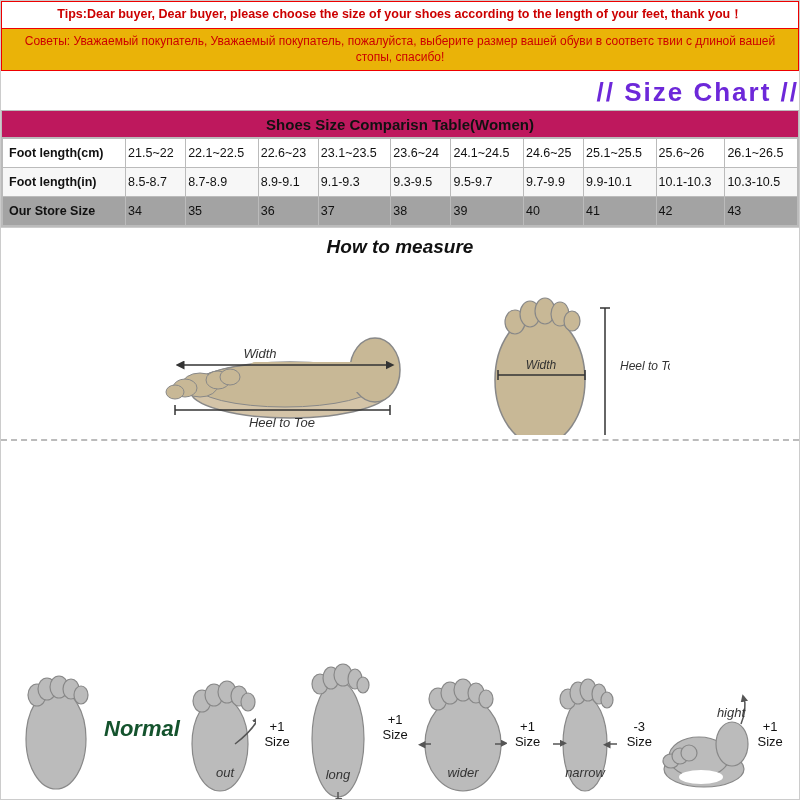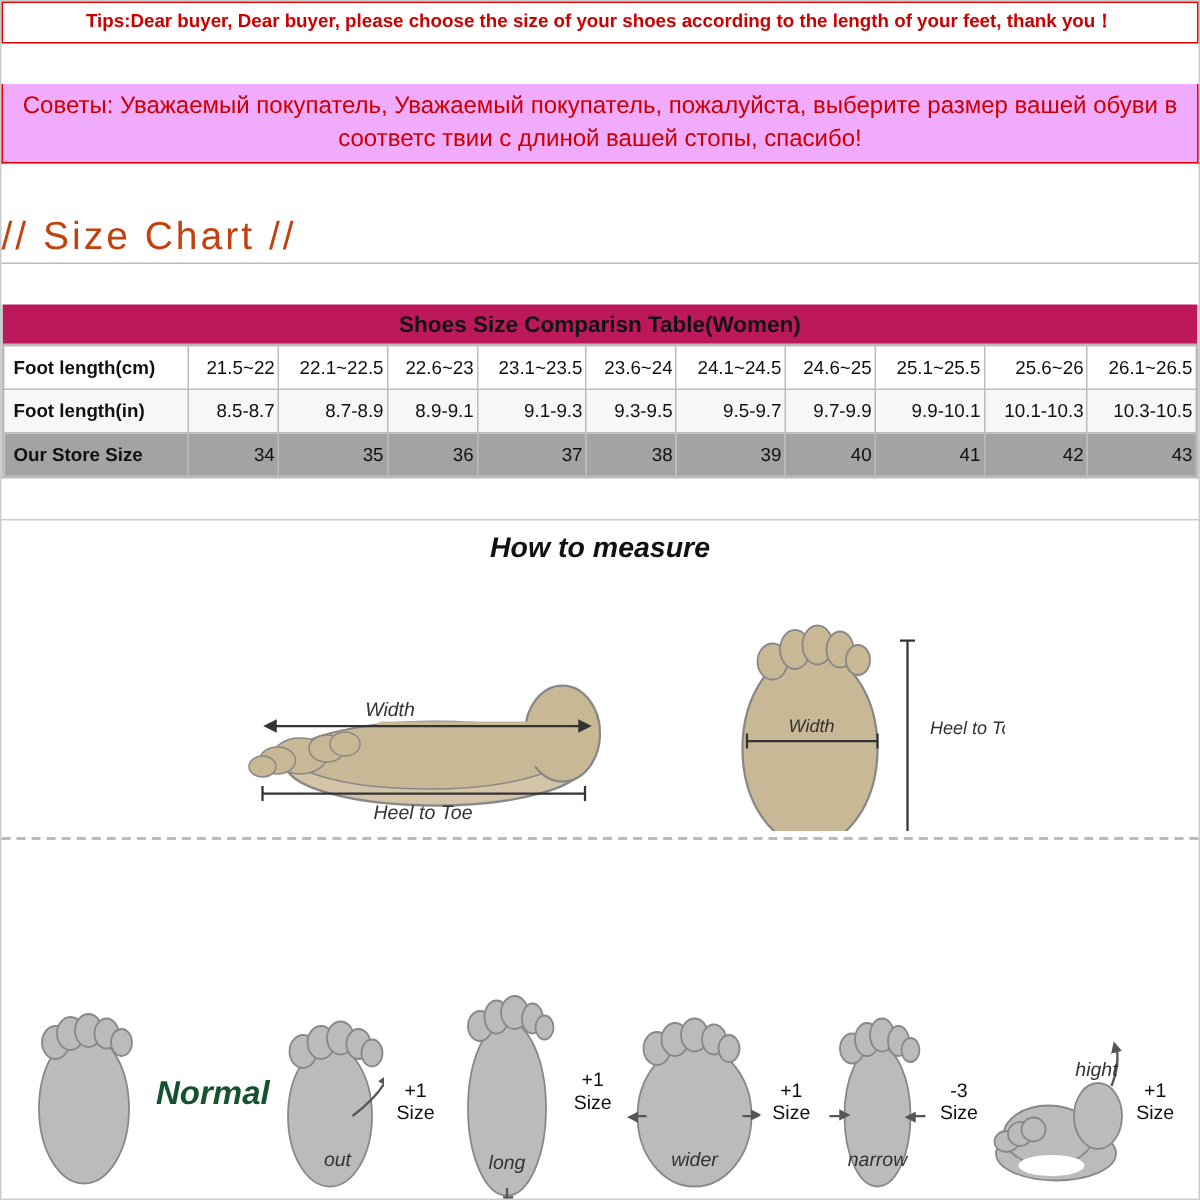--- a/index.html
+++ b/index.html
@@ -10,53 +10,52 @@
       font-family: Arial, sans-serif;
       overflow: hidden;
     }
 
     .page-wrapper {
       width: 800px;
       height: 800px;
       border: 1px solid #ccc;
       display: flex;
       flex-direction: column;
-      gap: 27px;
     }
 
     
     .tips-en {
       background: #fff;
       border: 1.5px solid #e00;
       padding: 4px 8px;
       font-size: 12.5px;
       color: #cc0000;
       font-weight: bold;
       text-align: center;
       line-height: 1.4;
     }
     .tips-ru {
-      background: #f0abfc;
+      background: #eab308;
       border: 1.5px solid #e00;
       border-top: none;
       padding: 4px 8px;
-      font-size: 16px;
+      font-size: 12px;
       color: #cc0000;
       text-align: center;
       line-height: 1.4;
     }
 
     
     .size-chart-title {
-      text-align: left;
+      text-align: right;
       font-size: 26px;
-      font-weight: normal;
+      font-weight: bold;
       padding: 6px 0 2px 0;
       letter-spacing: 2px;
-      color: #c2410c;
+      color: #6d28d9;
       border-bottom: 1px solid #bbb;
     }
 
     
     .table-section {
       border: 1px solid #bbb;
       border-top: none;
     }
 
     .table-title {
@@ -70,21 +69,21 @@
     }
 
     .size-table {
       width: 100%;
       border-collapse: collapse;
       font-size: 12.5px;
     }
 
     .size-table td {
       border: 1px solid #bbb;
-      text-align: right;
+      text-align: left;
       padding: 7px 2px;
       color: #111;
     }
 
     .size-table td:first-child {
       font-weight: bold;
       text-align: left;
       padding-left: 6px;
       white-space: nowrap;
     }

